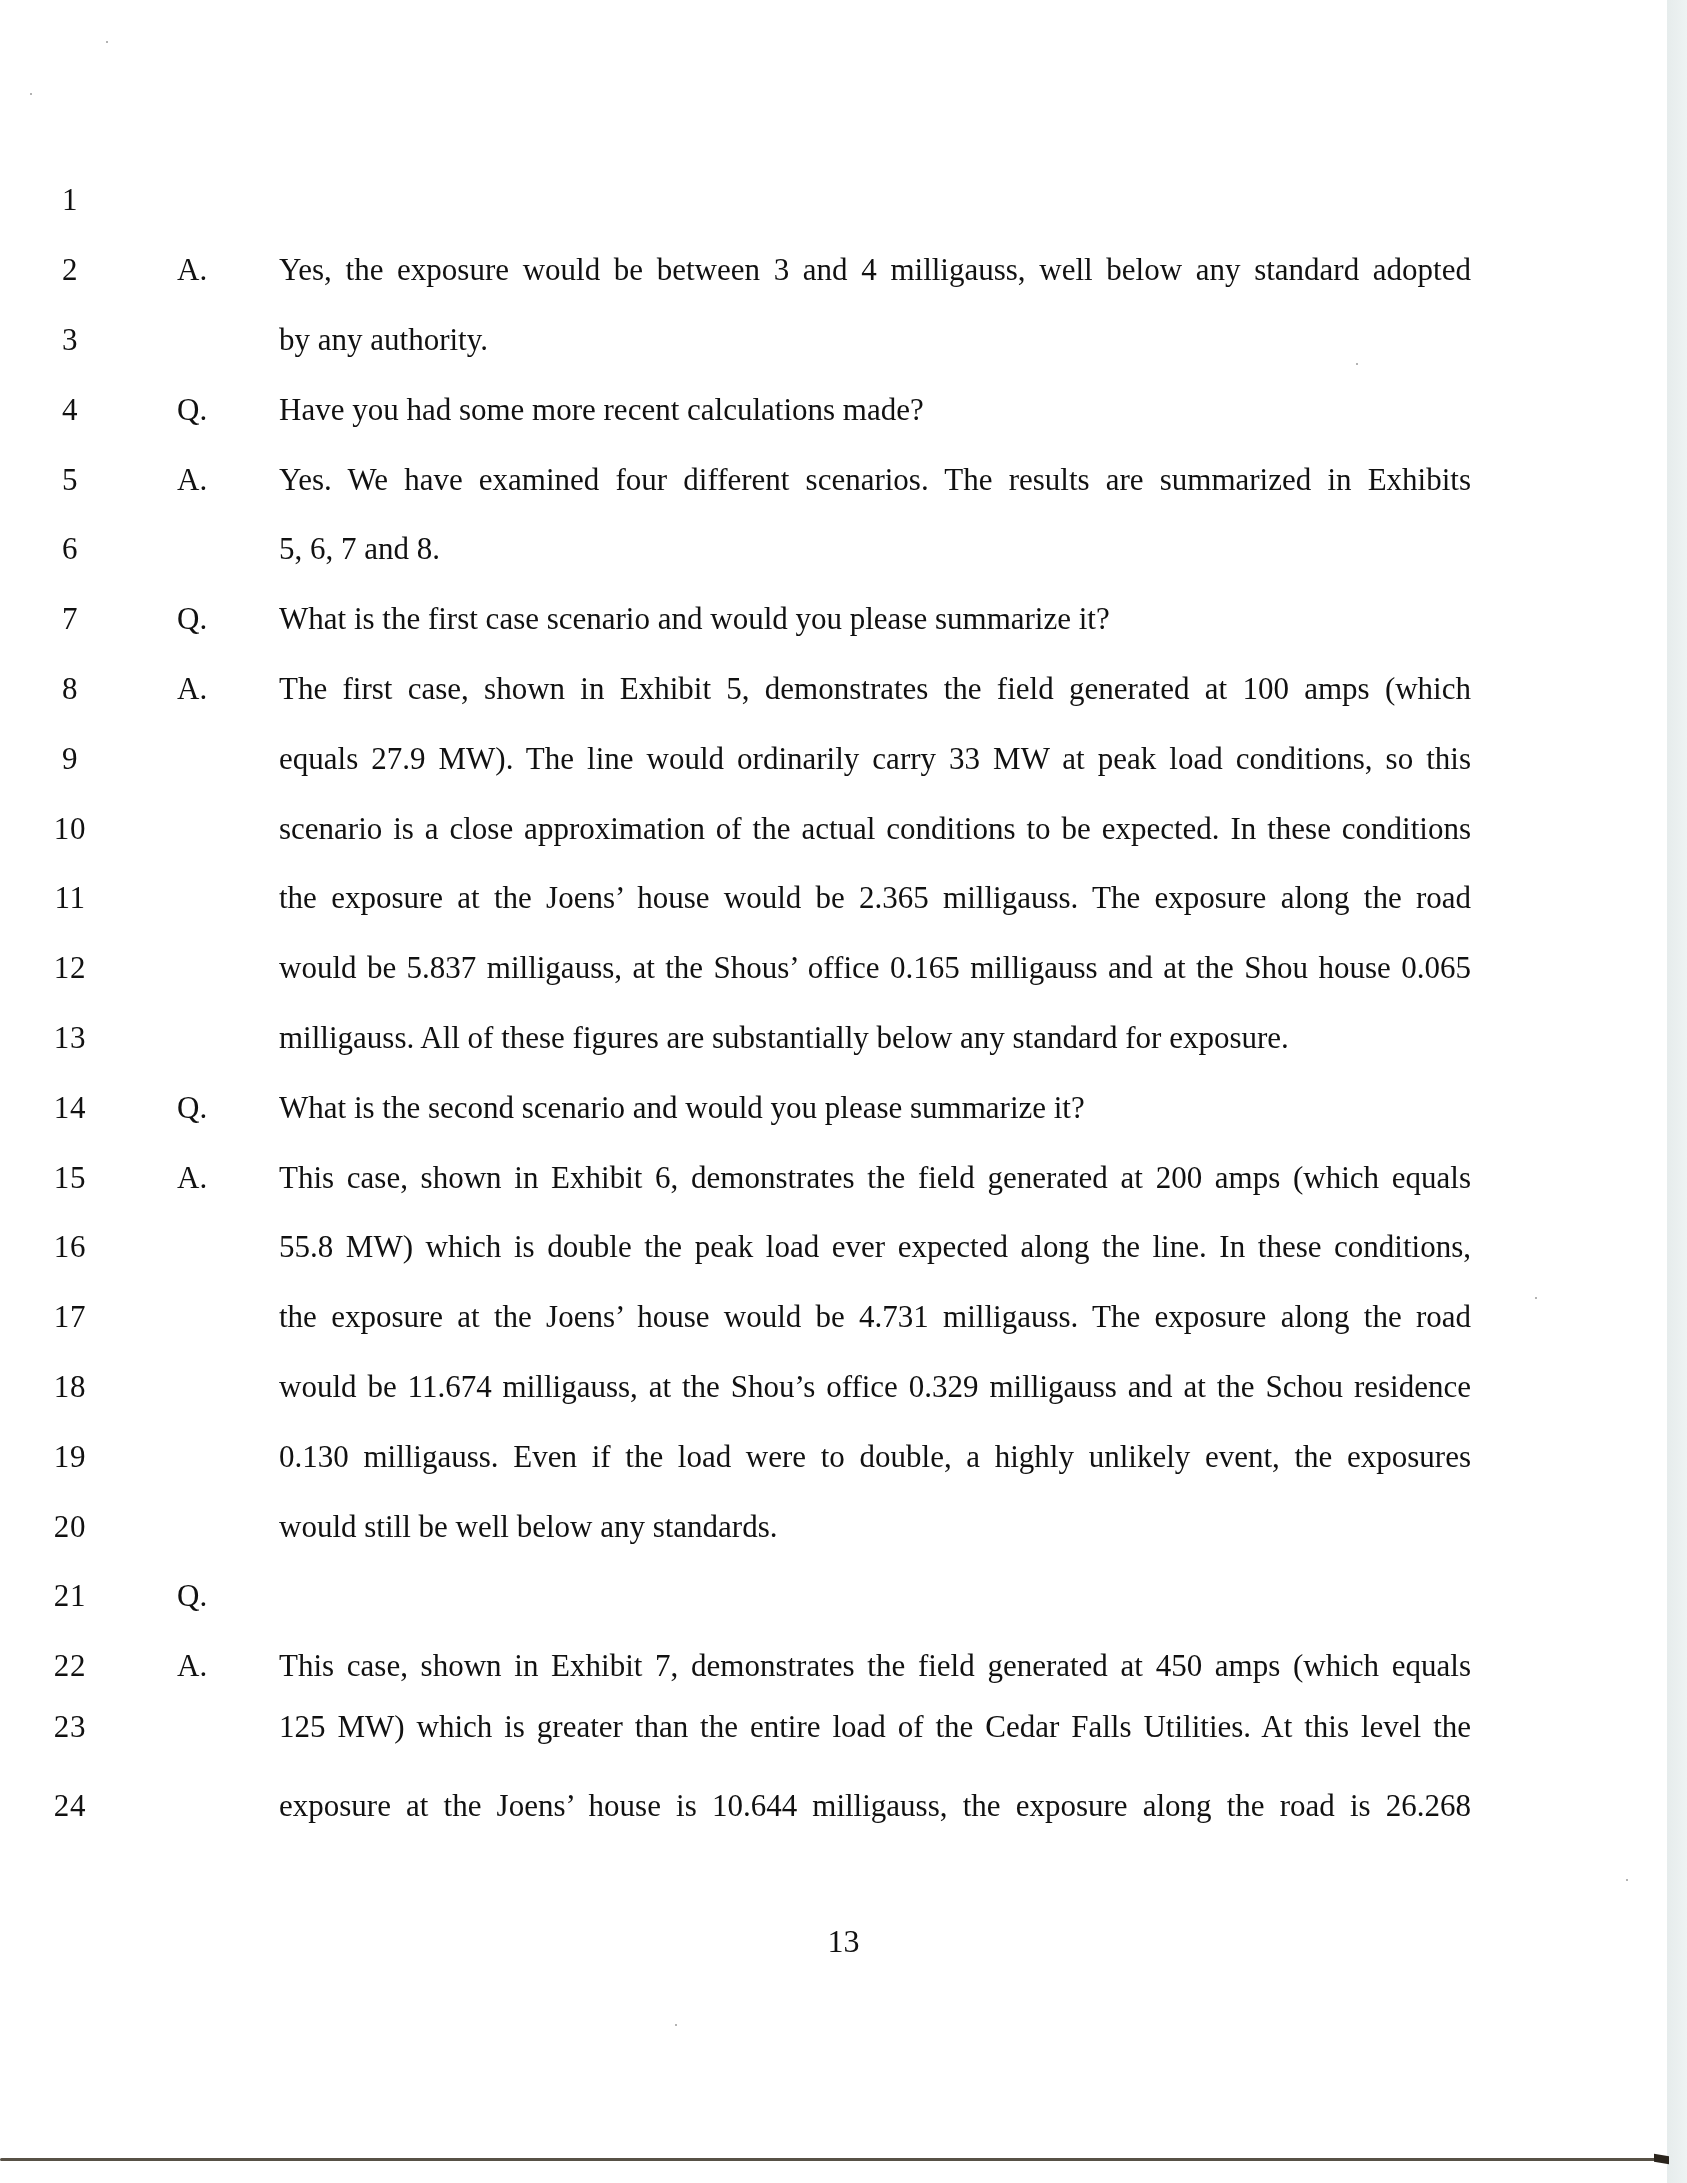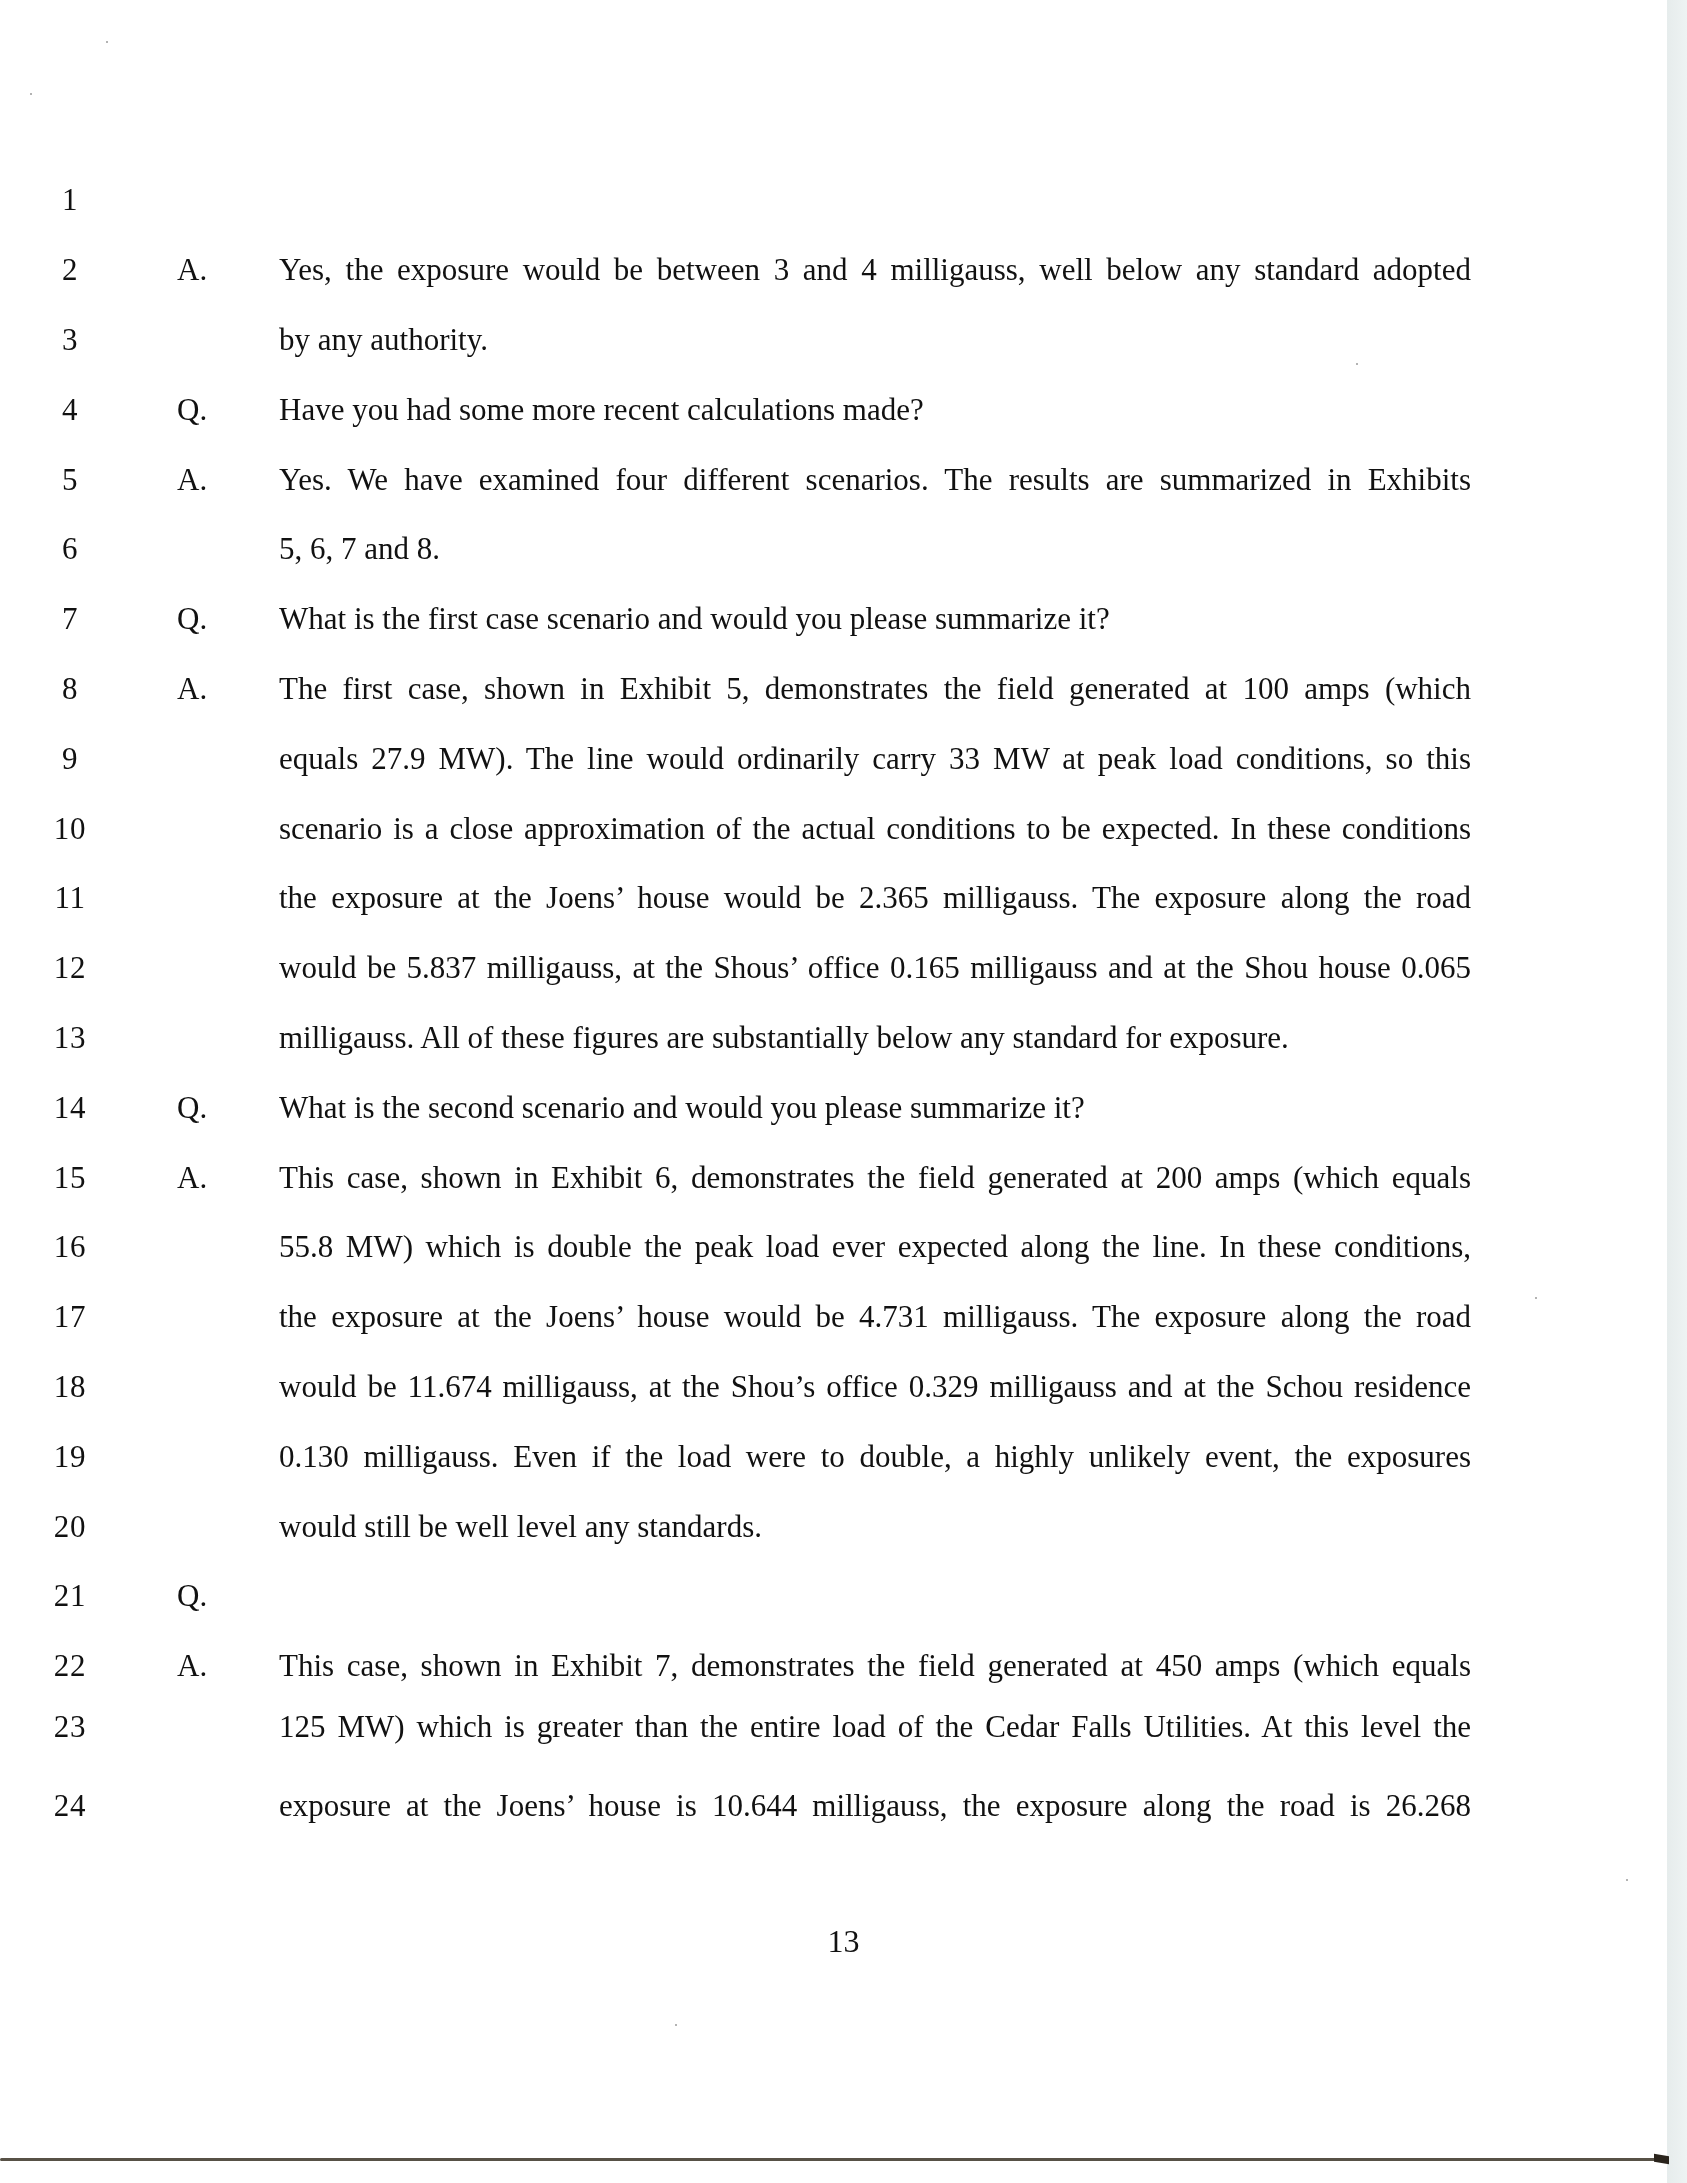--- a/index.html
+++ b/index.html
@@ -196,21 +196,21 @@
         <span class="text">would be 11.674 milligauss, at the Shou’s office 0.329 milligauss and at the Schou residence</span>
       </div>
       <div class="line" style="top: 1430px;">
         <span class="line-number">19</span>
         <span class="speaker"></span>
         <span class="text">0.130 milligauss.  Even if the load were to double, a highly unlikely event, the exposures</span>
       </div>
       <div class="line" style="top: 1500px;">
         <span class="line-number">20</span>
         <span class="speaker"></span>
-        <span class="text last">would still be well level any standards.</span>
+        <span class="text last">would still be well below any standards.</span>
       </div>
       <div class="line" style="top: 1569px;">
         <span class="line-number">21</span>
         <span class="speaker">Q.</span>
       </div>
       <div class="line" style="top: 1639px;">
         <span class="line-number">22</span>
         <span class="speaker">A.</span>
         <span class="text">This case, shown in Exhibit 7, demonstrates the field generated at 450 amps (which equals</span>
       </div>

